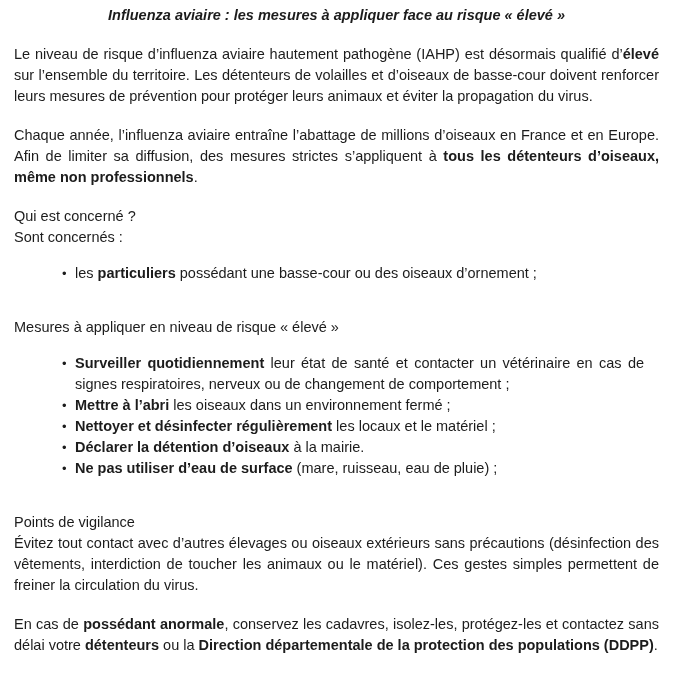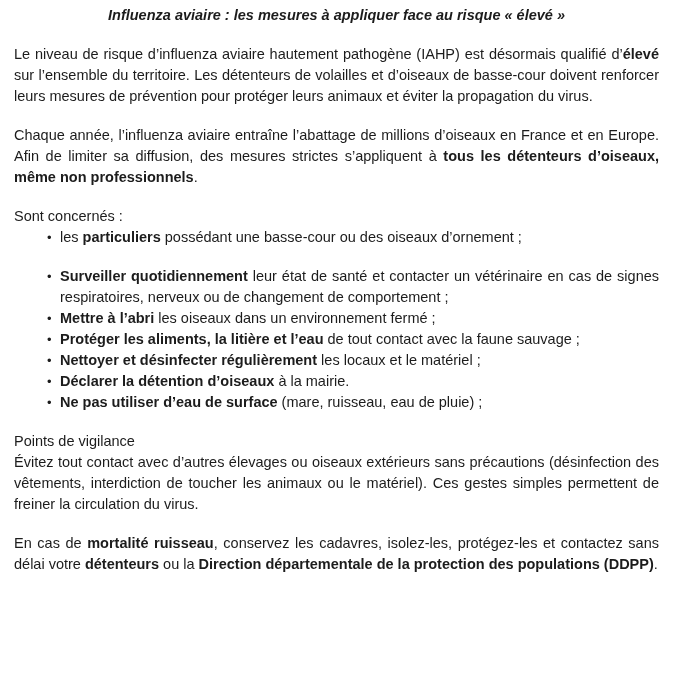--- a/index.html
+++ b/index.html
@@ -35,21 +35,21 @@
     text-align: justify;
   }
   .bi {
     font-weight: bold;
   }
   .spacer {
     height: 18px;
   }
   ul.bullets {
     list-style: none;
-    margin: 0;
+    margin: 15px;
     padding: 0;
   }
   ul.bullets li {
     position: relative;
     padding-left: 46px;
     text-align: justify;
     margin: 0;
   }
   ul.bullets li::before {
     content: "\2022";
@@ -64,31 +64,32 @@
 </head>
 <body style="background: rgb(255, 255, 255);">
 
 <div class="doc" id="doc-root" style="color: rgb(28, 28, 28);">
     <div class="title"><span class="bi">Influenza aviaire&nbsp;: les mesures à appliquer face au risque «&nbsp;élevé&nbsp;»</span></div>
     <div class="spacer"></div>
     <p class="para justify"><span>Le niveau de risque d’influenza aviaire hautement pathogène (IAHP) est désormais qualifié d’</span><span class="bi">élevé</span><span> sur l’ensemble du territoire. Les détenteurs de volailles et d’oiseaux de basse-cour doivent renforcer leurs mesures de prévention pour protéger leurs animaux et éviter la propagation du virus.</span></p>
     <div class="spacer"></div>
     <p class="para justify"><span>Chaque année, l’influenza aviaire entraîne l’abattage de millions d’oiseaux en France et en Europe. Afin de limiter sa diffusion, des mesures strictes s’appliquent à </span><span class="bi">tous les détenteurs d’oiseaux, même non professionnels</span><span>.</span></p>
     <div class="spacer"></div>
+    <p class="para"><span>Qui est concerné&nbsp;?</span></p>
     <p class="para"><span>Sont concernés&nbsp;:</span></p>
     <ul class="bullets">
       <li><span>les </span><span class="bi">particuliers</span><span> possédant une basse-cour ou des oiseaux d’ornement&nbsp;;</span></li>
     </ul>
     <div class="spacer"></div>
+    <p class="para"><span>Mesures à appliquer en niveau de risque «&nbsp;élevé&nbsp;»</span></p>
     <ul class="bullets">
       <li><span class="bi">Surveiller quotidiennement</span><span> leur état de santé et contacter un vétérinaire en cas de signes respiratoires, nerveux ou de changement de comportement&nbsp;;</span></li>
       <li><span class="bi">Mettre à l’abri</span><span> les oiseaux dans un environnement fermé&nbsp;;</span></li>
-      <li><span class="bi">Protéger les aliments, la litière et l’eau</span><span> de tout contact avec la faune sauvage&nbsp;;</span></li>
       <li><span class="bi">Nettoyer et désinfecter régulièrement</span><span> les locaux et le matériel&nbsp;;</span></li>
       <li><span class="bi">Déclarer la détention d’oiseaux</span><span> à la mairie.</span></li>
       <li><span class="bi">Ne pas utiliser d’eau de surface</span><span> (mare, ruisseau, eau de pluie)&nbsp;;</span></li>
     </ul>
     <div class="spacer"></div>
     <p class="para"><span>Points de vigilance</span></p>
     <p class="para justify"><span>Évitez tout contact avec d’autres élevages ou oiseaux extérieurs sans précautions (désinfection des vêtements, interdiction de toucher les animaux ou le matériel). Ces gestes simples permettent de freiner la circulation du virus.</span></p>
     <div class="spacer"></div>
-    <p class="para justify"><span>En cas de </span><span class="bi">mortalité ruisseau</span><span>, conservez les cadavres, isolez-les, protégez-les et contactez sans délai votre </span><span class="bi">détenteurs</span><span> ou la </span><span class="bi">Direction départementale de la protection des populations (DDPP)</span><span>.</span></p>
+    <p class="para justify"><span>En cas de </span><span class="bi">possédant anormale</span><span>, conservez les cadavres, isolez-les, protégez-les et contactez sans délai votre </span><span class="bi">détenteurs</span><span> ou la </span><span class="bi">Direction départementale de la protection des populations (DDPP)</span><span>.</span></p>
   </div>
 
 </body></html>

